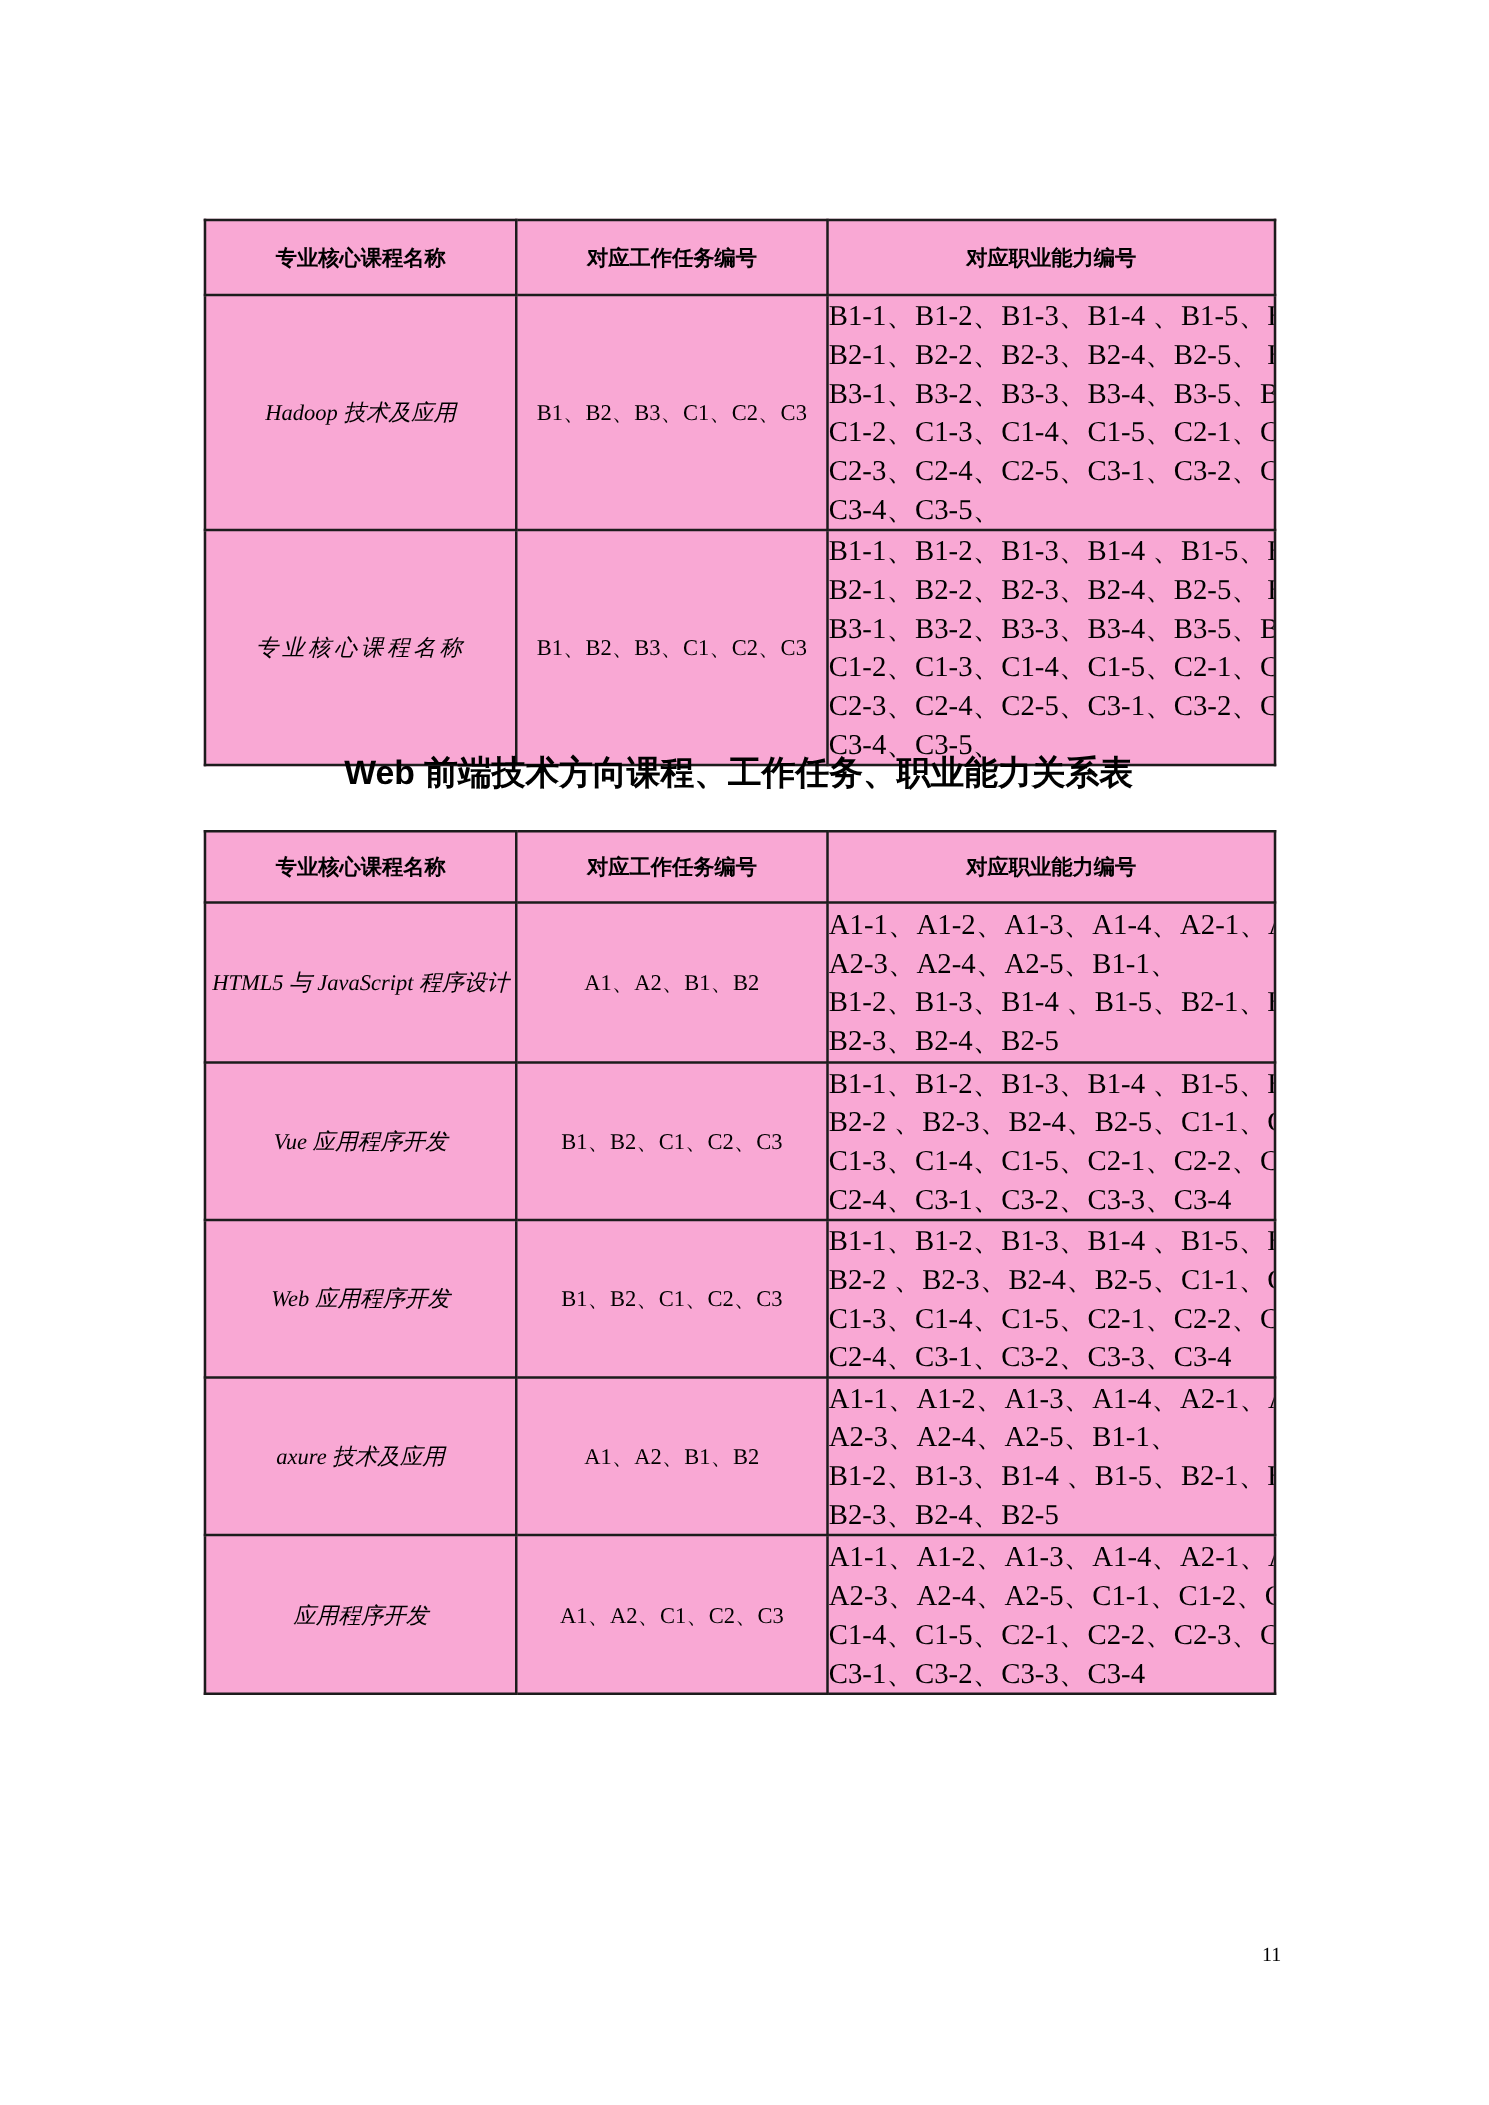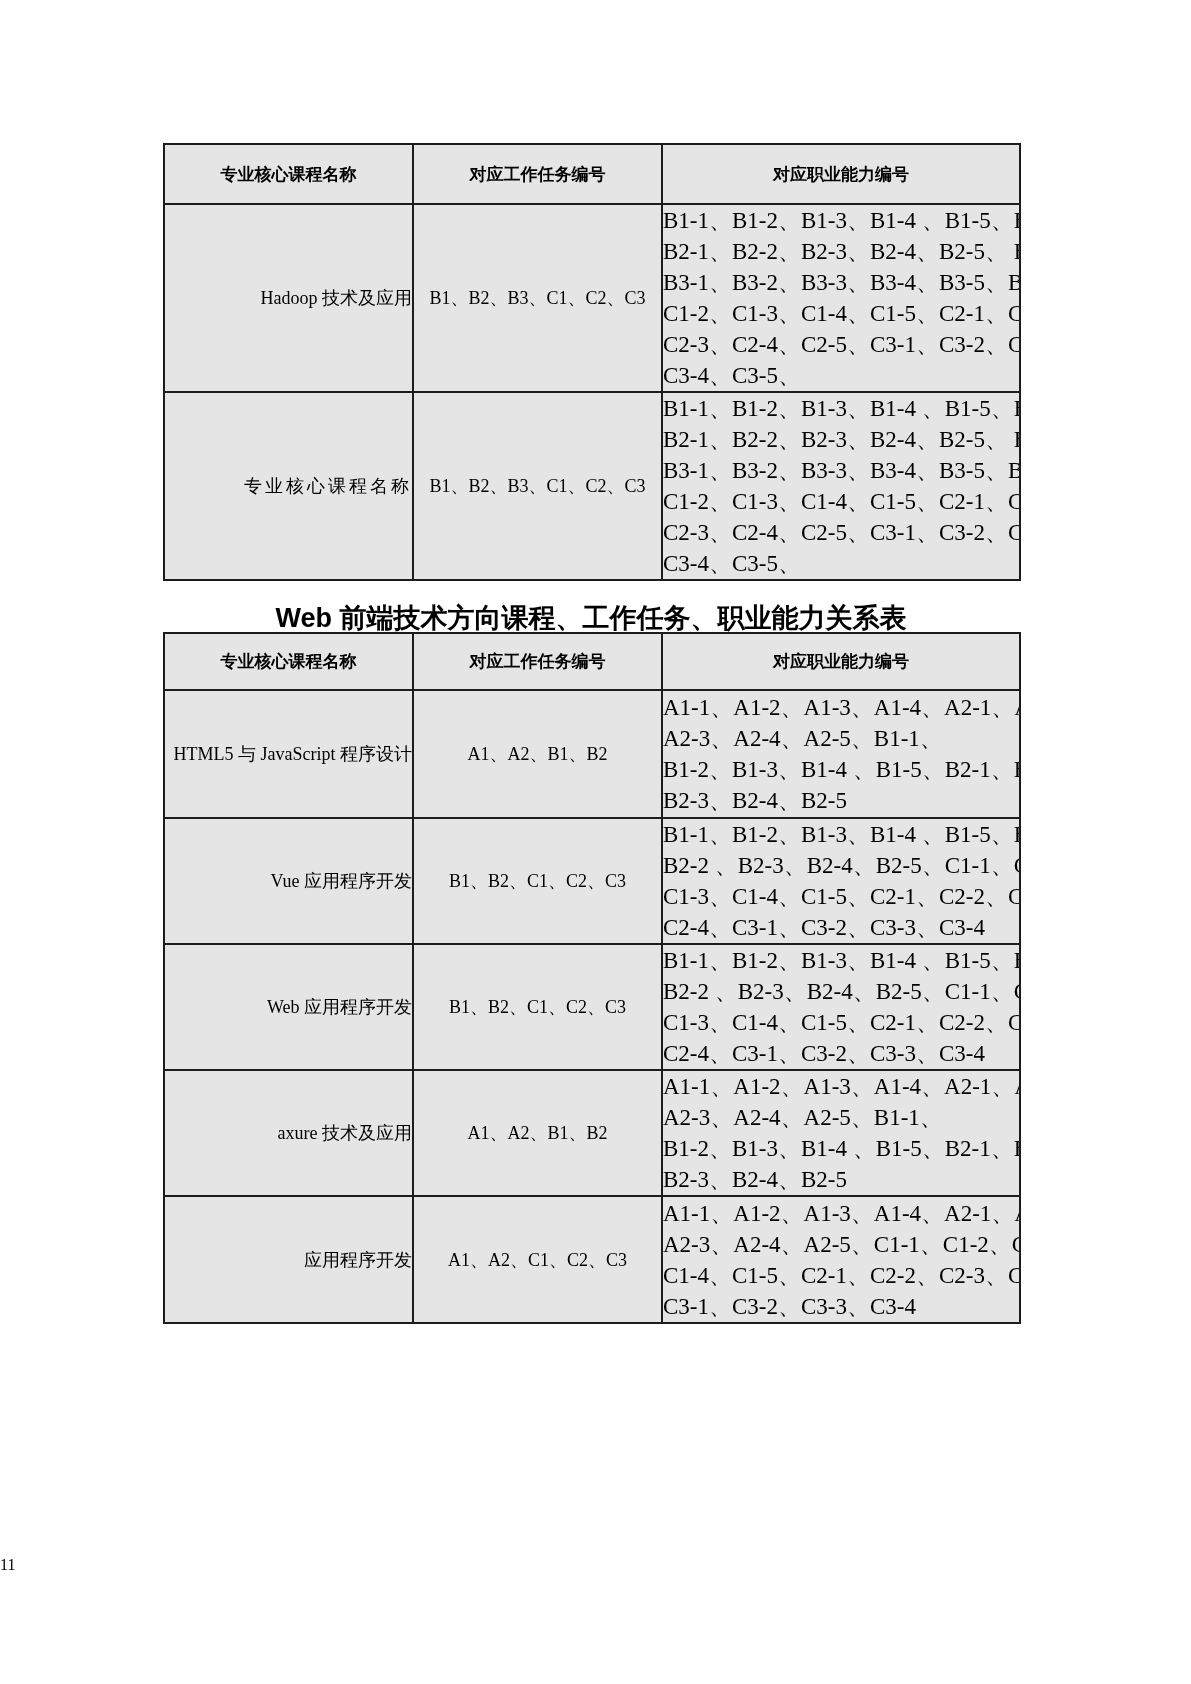--- a/index.html
+++ b/index.html
@@ -11,41 +11,43 @@
     position: relative;
     width: 1191px;
     height: 1684px;
     font-family: "Liberation Serif", serif;
     color: #000000;
   }
   .doc-table {
     position: absolute;
     border-collapse: collapse;
     table-layout: fixed;
-    background: #e5e5e5;
+    background: #f9a8d4;
+    margin-top: 32px;
   }
   .doc-table th,
   .doc-table td {
     border: 2px solid #1c1c1c;
     padding: 0;
     overflow: hidden;
   }
   .doc-table th {
     font-family: "Liberation Sans", sans-serif;
     font-weight: bold;
     font-size: 17px;
     text-align: center;
     vertical-align: middle;
   }
   .course-cell {
     font-size: 18px;
-    text-align: right;
+    text-align: center;
     vertical-align: middle;
     padding: 4px 8px 4px 18px;
     line-height: 30px;
+    font-style: italic;
   }
   .tasks-cell {
     font-size: 18px;
     text-align: center;
     vertical-align: middle;
     padding: 4px 4px 4px 12px;
     line-height: 30px;
   }
   .abilities-cell {
     font-size: 23px;
@@ -64,21 +66,21 @@
     font-family: "Liberation Sans", sans-serif;
     font-weight: bold;
     font-size: 27px;
     line-height: 28px;
   }
   .page-number {
     position: absolute;
     left: 0;
     top: 1556px;
     width: 1025px;
-    text-align: left;
+    text-align: right;
     font-size: 16px;
   }
 </style>
 </head>
 <body>
 
 <table class="doc-table" style="left:163px; top:143px; width:856px;">
   <colgroup>
     <col style="width:249px">
     <col style="width:249px">

